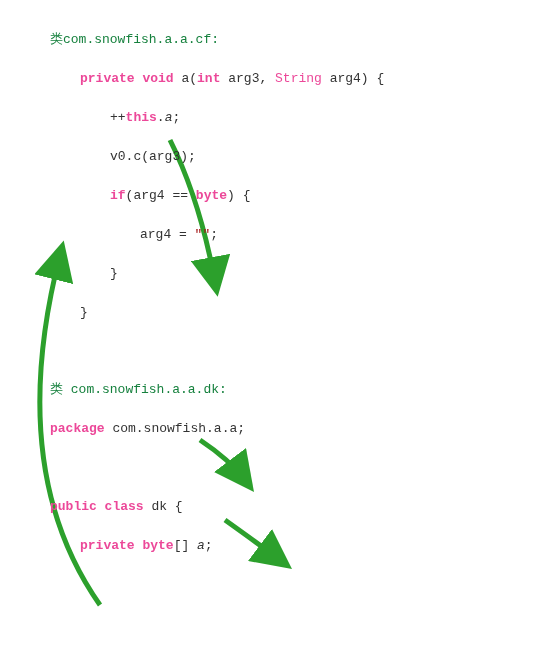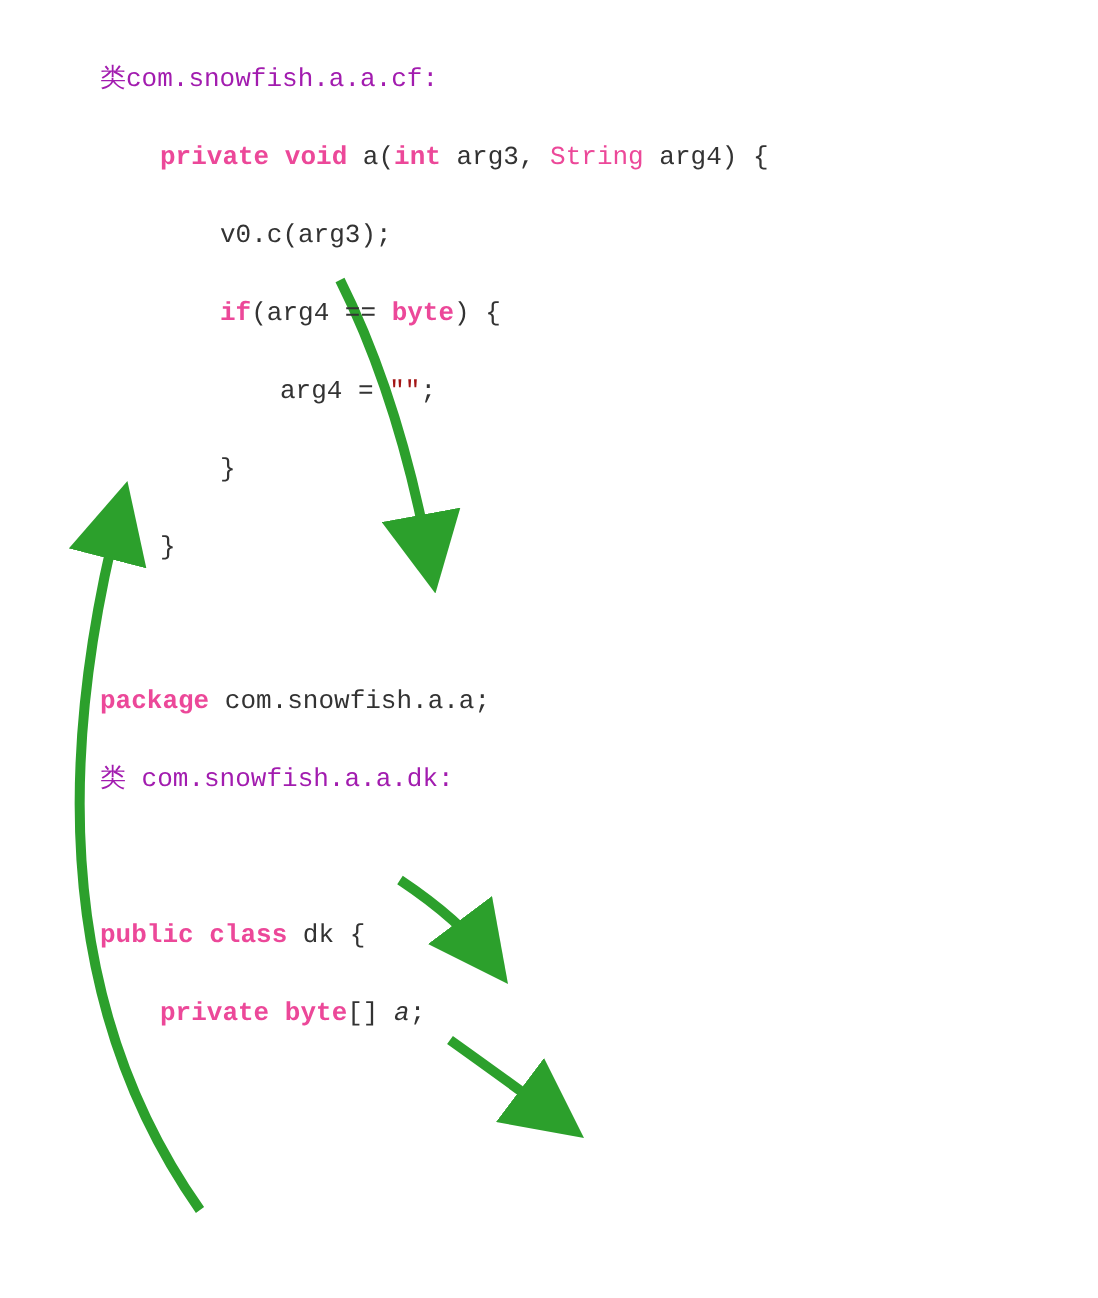--- a/index.html
+++ b/index.html
@@ -16,21 +16,21 @@
   .code-block {
     font-family: Consolas, Monaco, 'Courier New', monospace;
     white-space: pre;
     position: relative;
     z-index: 2;
   }
   .i1 { margin-left: 40px; }
   .i2 { margin-left: 70px; }
   .i3 { margin-left: 100px; }
   .i4 { margin-left: 130px; }
-  .comment { color: #a21caf; }
+  .comment { color: #15803d; }
   .keyword { color: #ec4899; font-weight: bold; }
   .type { color: #ec4899; }
   .number { color: #800080; font-weight: bold; }
   .string { color: #a31515; }
   .italic { font-style: italic; }
   .spacer { height: 19px; }
   .arrows-layer {
     position: absolute;
     top: 0;
     left: 0;
@@ -53,28 +53,29 @@
   <path d="M 200 440 Q 230 460 245 480" stroke="#2ca02c" stroke-width="5" fill="none" marker-end="url(#arrowhead)"></path>
 
   <path d="M 225 520 Q 260 545 280 560" stroke="#2ca02c" stroke-width="5" fill="none" marker-end="url(#arrowhead)"></path>
 
   <path d="M 100 605 Q 5 470 60 255" stroke="#2ca02c" stroke-width="5" fill="none" marker-end="url(#arrowhead)"></path>
 </svg>
 
 <div class="code-block">
 <div class="i1 comment">类com.snowfish.a.a.cf:</div>
 <div class="i2"><span class="keyword">private void</span><span> a(</span><span class="keyword">int</span><span> arg3, </span><span class="type">String</span><span> arg4) {</span></div>
+<div class="i3"><span>++</span><span class="keyword">this</span><span>.</span><span class="italic">a</span><span>;</span></div>
 <div class="i3">v0.c(arg3);</div>
 <div class="i3"><span class="keyword">if</span><span>(arg4 == </span><span class="keyword">byte</span><span>) {</span></div>
 <div class="i4"><span>arg4 = </span><span class="string">""</span><span>;</span></div>
 <div class="i3">}</div>
 <div class="i2">}</div>
 <div class="spacer"></div>
+<div class="i1 comment">类 com.snowfish.a.a.dk:</div>
 <div class="i1"><span class="keyword">package</span><span> com.snowfish.a.a;</span></div>
-<div class="i1 comment">类 com.snowfish.a.a.dk:</div>
 <div class="spacer"></div>
 <div class="i1"><span class="keyword">public class</span><span> dk {</span></div>
 <div class="i2"><span class="keyword">private byte</span><span>[] </span><span class="italic">a</span><span>;</span></div>
 
 
 
 
 
 
 

